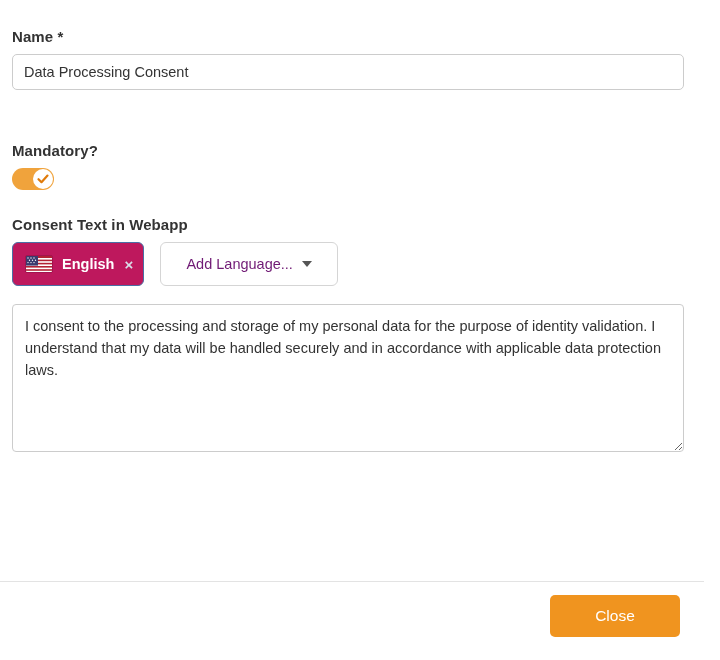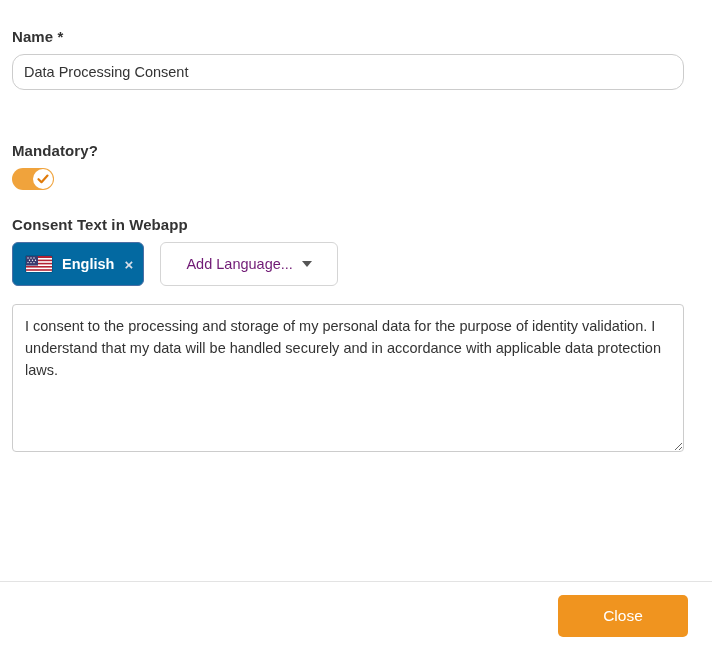--- a/index.html
+++ b/index.html
@@ -38,21 +38,21 @@
     display: block;
     box-sizing: border-box;
     width: 672px;
     height: 36px;
     padding: 6px 11px;
     font-size: 14.5px;
     font-family: "Liberation Sans", sans-serif;
     color: #333333;
     background: #ffffff;
     border: 1px solid #cccccc;
-    border-radius: 12px;
+    border-radius: 5px;
     outline: none;
   }
   .gap-lg { height: 26px; }
   .gap-md { height: 22px; }
 
   
   .toggle {
     position: relative;
     width: 42px;
     height: 22px;
@@ -80,21 +80,21 @@
     display: flex;
     align-items: flex-start;
     margin-top: 6px;
   }
   .lang-chip {
     display: flex;
     align-items: center;
     height: 44px;
     box-sizing: border-box;
     padding: 0 10px 0 12px;
-    background: #0369a1;
+    background: #be185d;
     border: 1px solid #4a6fa5;
     border-radius: 6px;
     color: #ffffff;
     font-size: 14.5px;
     font-weight: bold;
     cursor: pointer;
   }
   .flag {
     width: 28px;
     height: 18px;
@@ -152,21 +152,21 @@
     border: 1px solid #cccccc;
     border-radius: 4px;
     outline: none;
     resize: both;
   }
 
   
   .footer {
     position: absolute;
     left: 0;
-    right: 8px;
+    right: 16px;
     bottom: 0;
     height: 78px;
     border-top: 1px solid #e3e3e3;
     background: #ffffff;
     margin-top: 12px;
   }
   .close-button {
     position: absolute;
     right: 24px;
     top: 13px;

